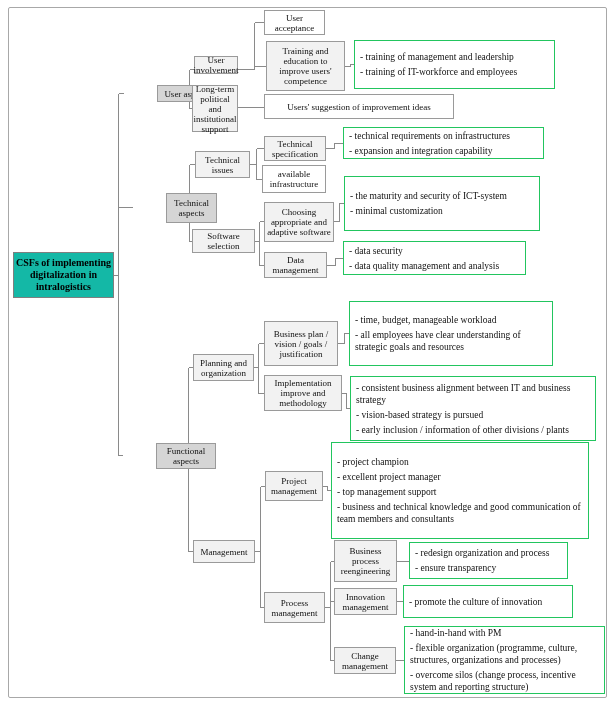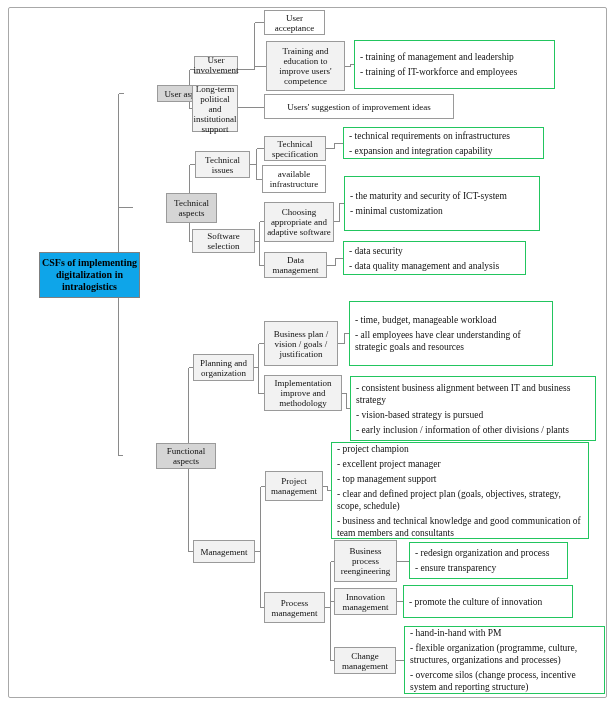--- a/index.html
+++ b/index.html
@@ -11,22 +11,22 @@
     position:absolute;left:8px;top:7px;width:597px;height:689px;
     border:1px solid #a8a8a8;border-radius:2px;background:#ffffff;
   }
   #wires{position:absolute;left:0;top:0;width:614px;height:703px;pointer-events:none;}
   .node{
     position:absolute;box-sizing:border-box;border:1px solid #9a9a9a;
     display:flex;align-items:center;justify-content:center;text-align:center;
     font-size:9px;line-height:10px;padding:1px 2px;background:#f2f2f2;
   }
   .root{
-    background:#0ea5e9;border-color:#7f7f7f;font-weight:bold;
-    font-size:10px;line-height:12px;color:#000;margin-left:26px;
+    background:#14b8a6;border-color:#7f7f7f;font-weight:bold;
+    font-size:10px;line-height:12px;color:#000;
   }
   .l1{background:#d5d5d5;margin-left:33px;}
   .leafw{background:#ffffff;}
   .details{
     position:absolute;box-sizing:border-box;border:1px solid #22c55e;background:#ffffff;
     display:flex;flex-direction:column;justify-content:center;
     font-size:9.5px;line-height:12px;padding:2px 5px;text-align:left;
   }
   .bl{margin:1.5px 0;}
   
@@ -147,21 +147,20 @@
   </div>
   <div class="details" id="d-implementation_strategy">
     <div class="bl">- consistent business alignment between IT and business strategy</div>
     <div class="bl">- vision-based strategy is pursued</div>
     <div class="bl">- early inclusion / information of other divisions / plants</div>
   </div>
   <div class="details" id="d-project_management">
     <div class="bl">- project champion</div>
     <div class="bl">- excellent project manager</div>
     <div class="bl">- top management support</div>
-    <div class="bl">- clear and defined project plan (goals, objectives, strategy, scope, schedule)</div>
     <div class="bl">- business and technical knowledge and good communication of team members and consultants</div>
   </div>
   <div class="details" id="d-business_process_reengineering">
     <div class="bl">- redesign organization and process</div>
     <div class="bl">- ensure transparency</div>
   </div>
   <div class="details" id="d-innovation_management">
     <div class="bl">- promote the culture of innovation</div>
   </div>
   <div class="details" id="d-change_management">

